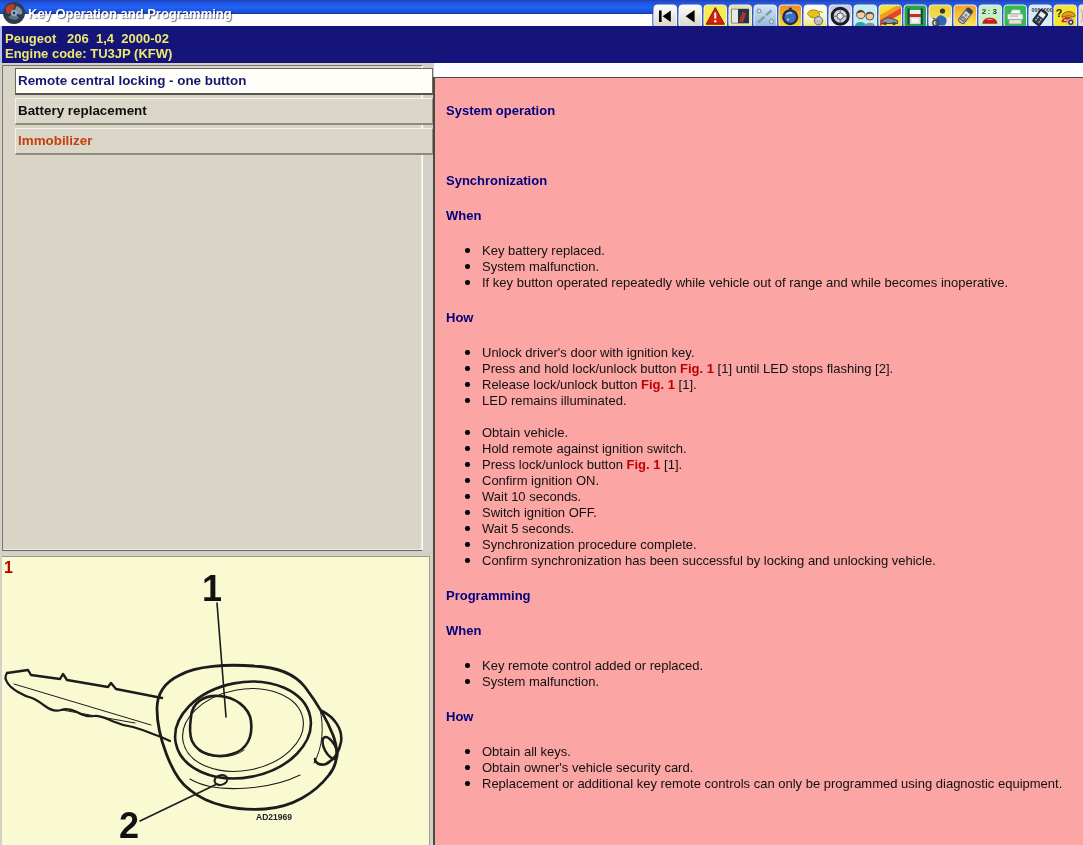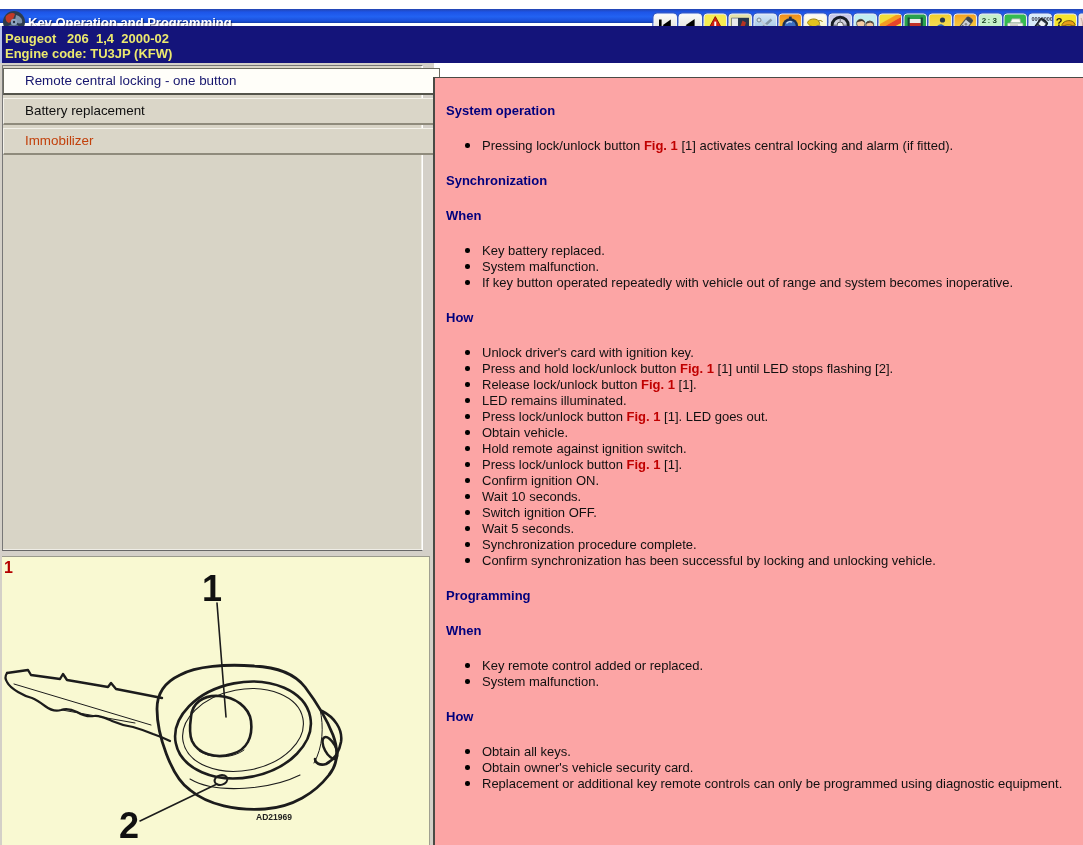--- a/index.html
+++ b/index.html
@@ -1,28 +1,28 @@
 <!DOCTYPE html>
 <html><head><meta charset="utf-8"><style>
 html,body{margin:0;padding:0}
 body{width:1083px;height:845px;position:relative;overflow:hidden;background:#fff;
  font-family:"Liberation Sans",sans-serif}
-#titlebar{position:absolute;left:0;top:9px;width:1083px;height:14px;
+#titlebar{position:absolute;left:0;top:0;width:1083px;height:14px;
  background:linear-gradient(to bottom,#2444b0 0%,#1d55e8 22%,#2262f2 55%,#1b4fd8 85%,#1340b0 98%,#e8eef8 100%)}
 #tbicon{position:absolute;left:2px;top:1px}
 #tbtitle{position:absolute;left:28px;top:6px;color:#fff;font-size:13px;font-weight:bold;
  text-shadow:1px 1px 1px rgba(0,0,40,.6)}
 #toolbar{position:absolute;left:650px;top:0}
 #navybar{position:absolute;left:0;top:26px;width:1083px;height:37px;background:#14147a;border-left:2px solid #b9c2e8}
 .ny{position:absolute;left:3px;color:#ece96e;font-size:13px;font-weight:bold;white-space:pre}
 #leftcol{position:absolute;left:0;top:63px;width:434px;height:782px;background:#d4d0c8}
 #listbox{position:absolute;left:2px;top:2px;width:419px;height:484px;background:#d8d4c6;
  border-top:1px solid #777;border-left:1px solid #777;border-right:1px solid #fff;border-bottom:1px solid #666;
  box-shadow:inset -1px -1px 0 #efede6}
-.row{position:absolute;left:0;width:414px;height:24px;line-height:24px;font-size:13.4px;font-weight:normal;padding-left:21px}
+.row{position:absolute;left:12px;width:414px;height:24px;line-height:24px;font-size:13.4px;font-weight:bold;padding-left:2px}
 #row1{top:2px;background:#fffef9;border:1px solid #6a6a5f;border-bottom:2px solid #55554c;color:#16166e}
 #row2{top:32px;background:#dad6c8;border-top:1px solid #f4f2ea;border-left:1px solid #f4f2ea;border-bottom:2px solid #8f8b7c;border-right:1px solid #8f8b7c;color:#101010}
 #row3{top:62px;background:#dad6c8;border-top:1px solid #f4f2ea;border-left:1px solid #f4f2ea;border-bottom:2px solid #8f8b7c;border-right:1px solid #8f8b7c;color:#c2410c}
 #figpanel{position:absolute;left:2px;top:493px;width:427px;height:289px;background:#f9f9d2;
  border-top:1px solid #9a9a8c;border-right:1px solid #a0a090}
 #fignum{position:absolute;left:2px;top:4px;color:#b40000;font-size:16px;font-weight:bold;line-height:14px}
 #rightpanel{position:absolute;left:433px;top:77px;width:650px;height:782px;background:#fca5a5;
  border-left:2px solid #4a4a45;border-top:1px solid #4a4a45;box-sizing:border-box}
 .h{position:absolute;left:11px;color:#00007d;font-size:13px;font-weight:bold;white-space:nowrap}
 .b{position:absolute;left:47px;font-size:13px;color:#111;white-space:nowrap;line-height:15px}
@@ -258,32 +258,30 @@
     <path d="M138,264 L215,227" stroke-width="1.6"></path>
    </g>
    <text x="200" y="44" font-size="36" font-weight="bold" fill="#111" font-family="Liberation Sans,sans-serif">1</text>
    <text x="117" y="281" font-size="36" font-weight="bold" fill="#111" font-family="Liberation Sans,sans-serif">2</text>
    <text x="254" y="263" font-size="8.5" font-weight="bold" fill="#222" font-family="Liberation Sans,sans-serif">AD21969</text>
   </svg>
  </div>
 </div>
 <div id="rightpanel">
  <div class="h" style="top:25px">System operation</div>
- <div class="b" style="top:60px">Pressing lock/unlock button <span class="f">Fig. 1</span> [1] activates central locking and alarm (if fitted).</div>
  <div class="h" style="top:95px">Synchronization</div>
  <div class="h" style="top:130px">When</div>
  <div class="b" style="top:165px">Key battery replaced.</div>
  <div class="b" style="top:181px">System malfunction.</div>
- <div class="b" style="top:197px">If key button operated repeatedly with vehicle out of range and system becomes inoperative.</div>
+ <div class="b" style="top:197px">If key button operated repeatedly while vehicle out of range and while becomes inoperative.</div>
  <div class="h" style="top:232px">How</div>
- <div class="b" style="top:267px">Unlock driver's card with ignition key.</div>
+ <div class="b" style="top:267px">Unlock driver's door with ignition key.</div>
  <div class="b" style="top:283px">Press and hold lock/unlock button <span class="f">Fig. 1</span> [1] until LED stops flashing [2].</div>
  <div class="b" style="top:299px">Release lock/unlock button <span class="f">Fig. 1</span> [1].</div>
  <div class="b" style="top:315px">LED remains illuminated.</div>
- <div class="b" style="top:331px">Press lock/unlock button <span class="f">Fig. 1</span> [1]. LED goes out.</div>
  <div class="b" style="top:347px">Obtain vehicle.</div>
  <div class="b" style="top:363px">Hold remote against ignition switch.</div>
  <div class="b" style="top:379px">Press lock/unlock button <span class="f">Fig. 1</span> [1].</div>
  <div class="b" style="top:395px">Confirm ignition ON.</div>
  <div class="b" style="top:411px">Wait 10 seconds.</div>
  <div class="b" style="top:427px">Switch ignition OFF.</div>
  <div class="b" style="top:443px">Wait 5 seconds.</div>
  <div class="b" style="top:459px">Synchronization procedure complete.</div>
  <div class="b" style="top:475px">Confirm synchronization has been successful by locking and unlocking vehicle.</div>
  <div class="h" style="top:510px">Programming</div>

